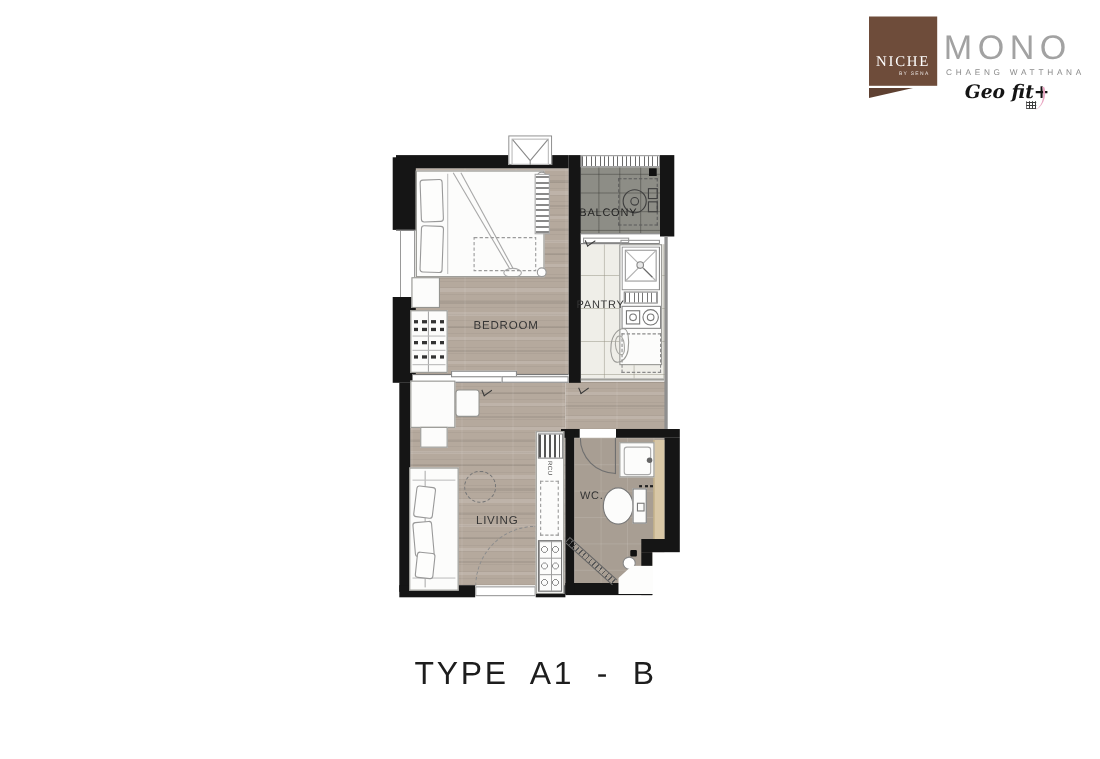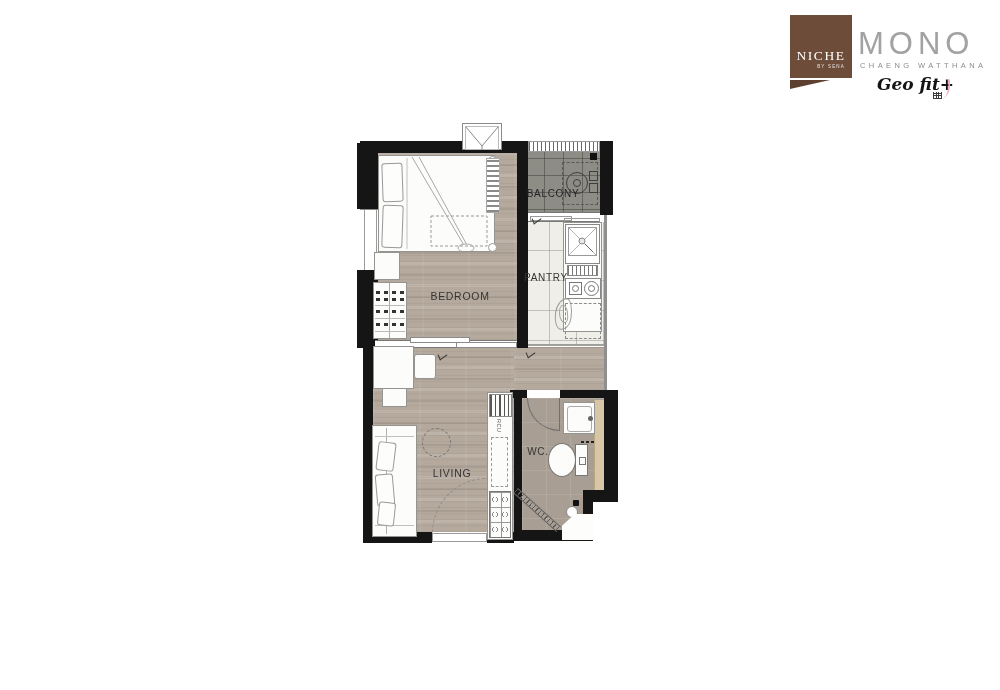--- a/index.html
+++ b/index.html
@@ -225,14 +225,15 @@
                 border-top:1px solid #666;border-bottom:1px solid #666;box-sizing:border-box;"></div>
     <div class="a" style="left:210px;top:402px;width:32px;height:26px;background:#fdfdfc;
                 clip-path:polygon(40% 0, 100% 0, 100% 100%, 0 100%, 0 45%);"></div>
     <div class="roomlabel" style="left:168px;top:334px;width:36px;font-size:10px;">WC.</div>
 
     <div class="dmark" style="left:86px;top:240px;"></div>
     <div class="dmark" style="left:174px;top:238px;"></div>
     <div class="dmark" style="left:180px;top:104px;"></div>
   </div>
 
+  <div id="type-title" class="a" style="left:352px;top:597px;width:270px;">TYPE A1 - B</div>
 
 </div>
 
 </body></html>

